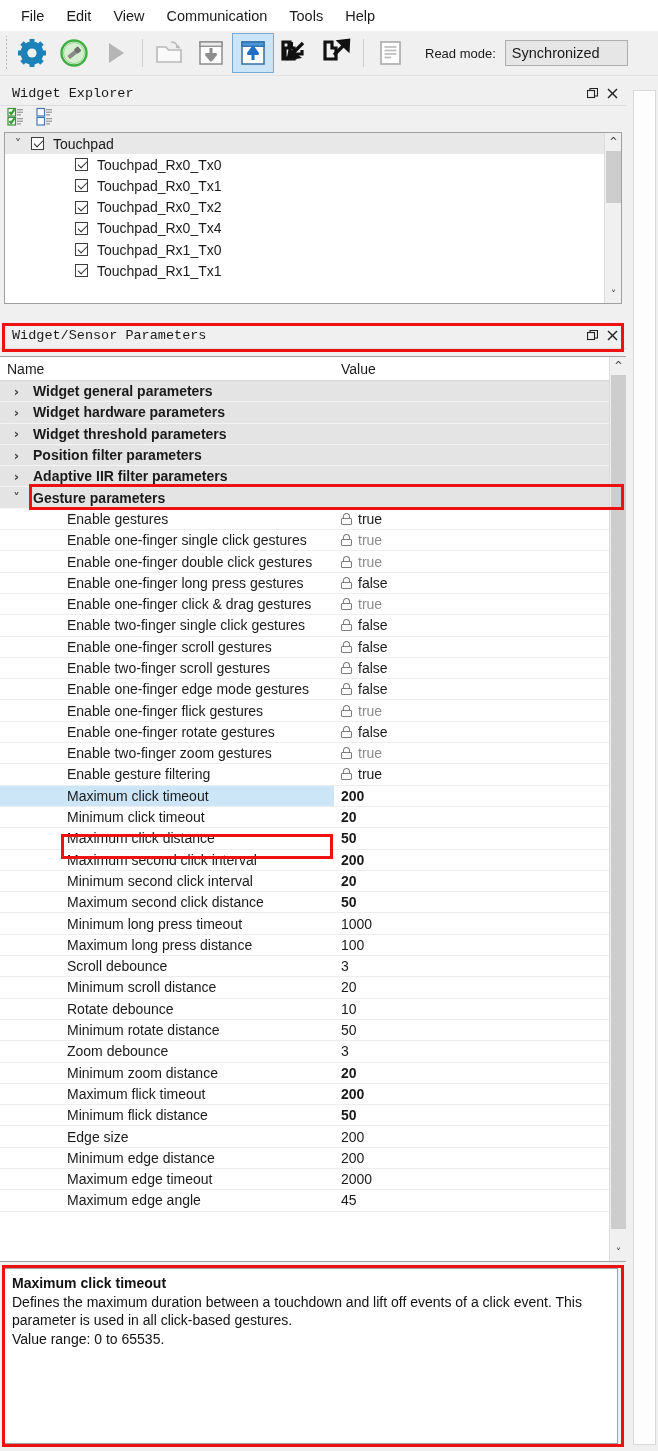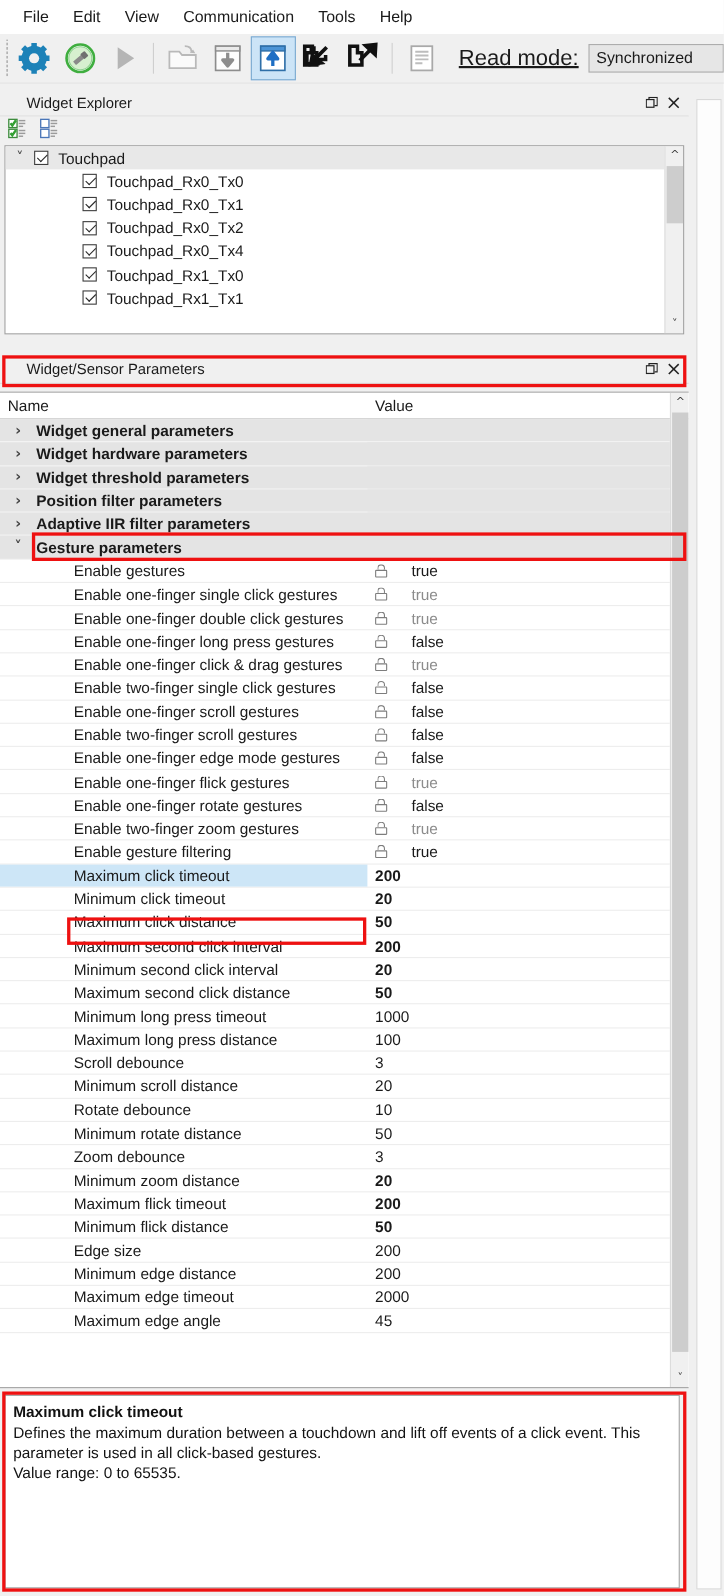--- a/index.html
+++ b/index.html
@@ -37,37 +37,38 @@
     background-repeat: repeat-y;
   }
   .tb-btn {
     width: 42px; height: 40px;
     display: flex; align-items: center; justify-content: center;
     cursor: default; position: relative;
   }
   .tb-sep { width: 1px; height: 28px; background: #cfcfcf; margin: 0 5px; }
   .tb-btn.active { background: #cce4f7; border: 1px solid #7aa9d0; }
   .readmode-label {
-    font-size: 20px; color: #1a1a1a; margin-left: 14px; white-space: nowrap; text-decoration: underline;
+    font-size: 13px; color: #1a1a1a; margin-left: 14px; white-space: nowrap;
   }
   .readmode-box {
     margin-left: 9px; height: 26px; min-width: 123px;
     background: #e6e6e6; border: 1px solid #adadad;
     display: flex; align-items: center; padding: 0 6px;
     font-size: 14.5px; color: #1a1a1a; white-space: nowrap;
   }
 
   
   .panel { background: #f0f0f0; }
   .panel-title {
     height: 24px; background: #f0f0f0;
     display: flex; align-items: center;
-    padding: 0 4px 0 24px;
+    padding: 0 4px 0 12px;
     font-size: 13.5px; color: #1a1a1a;
     border-bottom: 1px solid #dcdcdc;
+    font-family: Liberation Mono, monospace;
   }
   .panel-title .ttl { flex: 1; white-space: nowrap; }
   .panel-btn {
     width: 20px; height: 18px;
     display: flex; align-items: center; justify-content: center;
     cursor: default; color: #222;
   }
 
   
   .we-toolbar {
@@ -111,21 +112,21 @@
   .p-row {
     height: 21.3px; display: flex; align-items: stretch;
     font-size: 14px; color: #1a1a1a;
     border-bottom: 1px solid #ededed;
   }
   .p-row .name {
     width: 334px; display: flex; align-items: center;
     padding-left: 7px; white-space: nowrap; position: relative;
   }
   .p-row .val {
-    flex: 1; display: flex; align-items: center; gap: 22px;
+    flex: 1; display: flex; align-items: center; gap: 6px;
     padding-left: 7px; white-space: nowrap;
   }
   .p-row.group { background: #e4e4e4; border-bottom: 1px solid #f4f4f4; }
   .p-row.group .name { font-weight: bold; padding-left: 0; }
   .p-row.group .val { background: #e4e4e4; }
   .p-row.group .gtw {
     width: 33px; text-align: center; font-size: 13px; color: #444;
     font-family: "DejaVu Sans", sans-serif; flex: none;
   }
   .p-row .name.indent { padding-left: 67px; }

